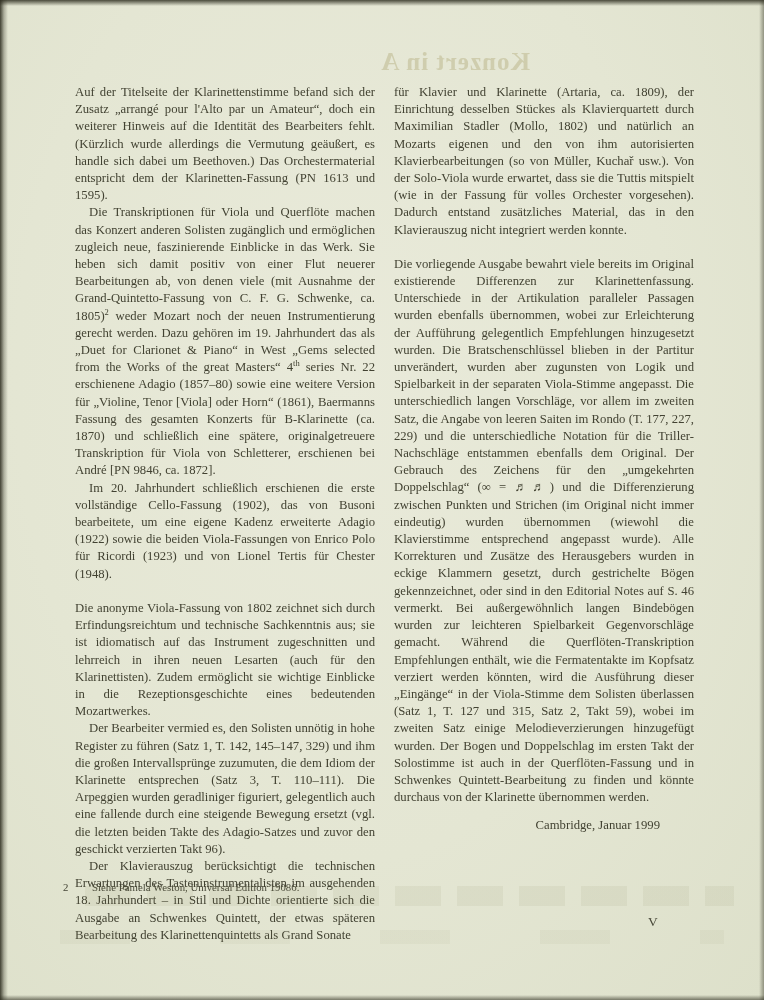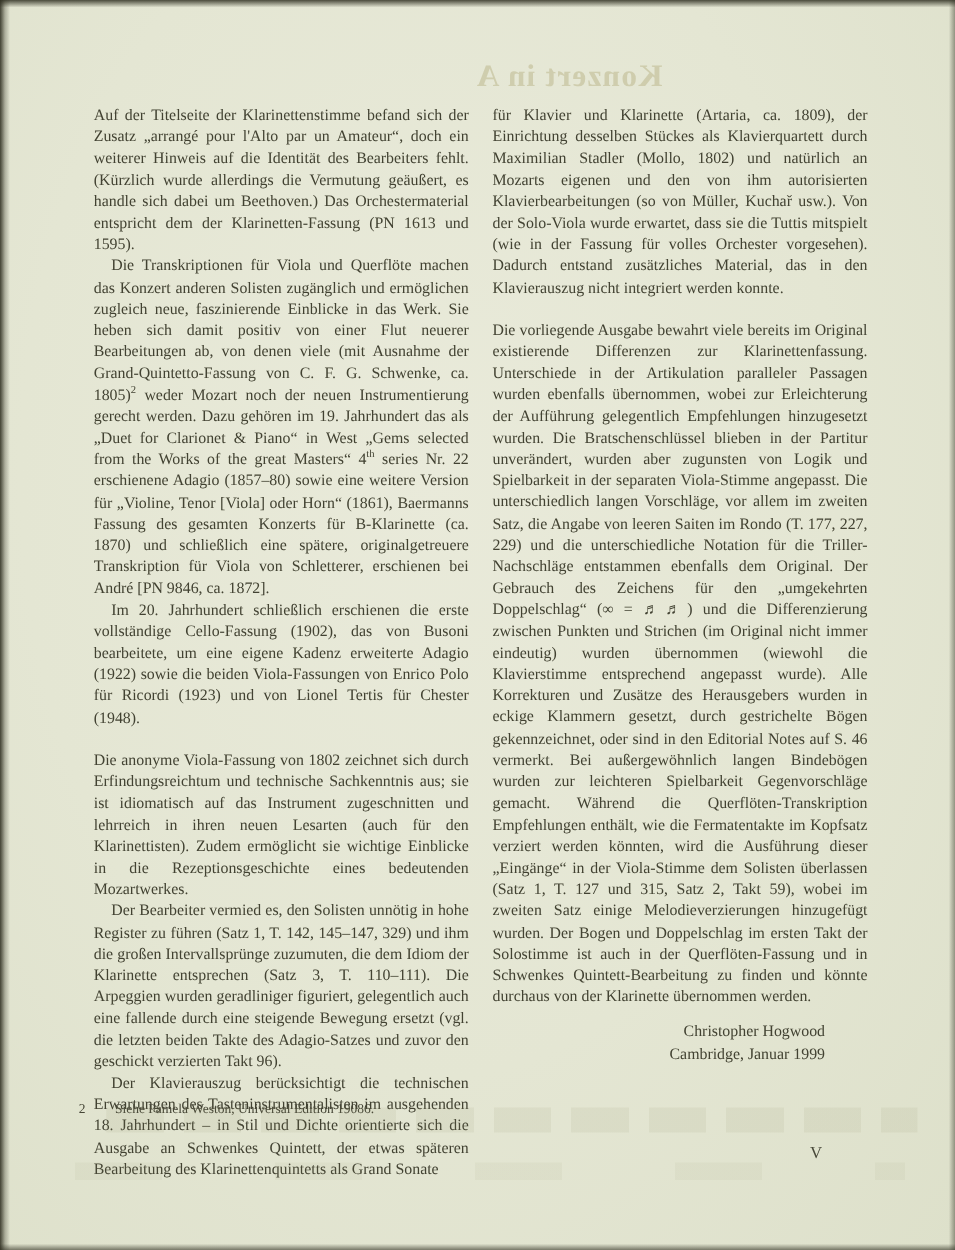--- a/index.html
+++ b/index.html
@@ -88,21 +88,20 @@
       <p class="para indent"><span>Der Bearbeiter vermied es, den Solisten unnötig in hohe Register zu führen (Satz 1, T. 142, 145–147, 329) und ihm die großen Intervallsprünge zuzumuten, die dem Idiom der Klarinette entsprechen (Satz 3, T. 110–111). Die Arpeggien wurden geradliniger figuriert, gelegentlich auch eine fallende durch eine steigende Bewegung ersetzt (vgl. die letzten beiden Takte des Adagio-Satzes und zuvor den geschickt verzierten Takt 96).</span></p>
       <p class="para indent"><span>Der Klavierauszug berücksichtigt die technischen Erwartungen des Tasteninstrumentalisten im ausgehenden 18. Jahrhundert – in Stil und Dichte orientierte sich die Ausgabe an Schwenkes Quintett, der etwas späteren Bearbeitung des Klarinettenquintetts als </span><span class="it">Grand Sonate</span></p>
     </div>
 
   <div class="col col-right">
     <div id="col-right-paras">
         <p class="para"><span>für Klavier und Klarinette (Artaria, ca. 1809), der Einrichtung desselben Stückes als Klavierquartett durch Maximilian Stadler (Mollo, 1802) und natürlich an Mozarts eigenen und den von ihm autorisierten Klavierbearbeitungen (so von Müller, Kuchař usw.). Von der Solo-Viola wurde erwartet, dass sie die Tuttis mitspielt (wie in der Fassung für volles Orchester vorgesehen). Dadurch entstand zusätzliches Material, das in den Klavierauszug nicht integriert werden konnte.</span></p>
         <p class="para gap"><span>Die vorliegende Ausgabe bewahrt viele bereits im Original existierende Differenzen zur Klarinettenfassung. Unterschiede in der Artikulation paralleler Passagen wurden ebenfalls übernommen, wobei zur Erleichterung der Aufführung gelegentlich Empfehlungen hinzugesetzt wurden. Die Bratschenschlüssel blieben in der Partitur unverändert, wurden aber zugunsten von Logik und Spielbarkeit in der separaten Viola-Stimme angepasst. Die unterschiedlich langen Vorschläge, vor allem im zweiten Satz, die Angabe von leeren Saiten im Rondo (T. 177, 227, 229) und die unterschiedliche Notation für die Triller-Nachschläge entstammen ebenfalls dem Original. Der Gebrauch des Zeichens für den „umgekehrten Doppelschlag“ (∞ = ♬♬) und die Differenzierung zwischen Punkten und Strichen (im Original nicht immer eindeutig) wurden übernommen (wiewohl die Klavierstimme entsprechend angepasst wurde). Alle Korrekturen und Zusätze des Herausgebers wurden in eckige Klammern gesetzt, durch gestrichelte Bögen gekennzeichnet, oder sind in den </span><span class="it">Editorial Notes</span><span> auf S. 46 vermerkt. Bei außergewöhnlich langen Bindebögen wurden zur leichteren Spielbarkeit Gegenvorschläge gemacht. Während die Querflöten-Transkription Empfehlungen enthält, wie die Fermatentakte im Kopfsatz verziert werden könnten, wird die Ausführung dieser „Eingänge“ in der Viola-Stimme dem Solisten überlassen (Satz 1, T. 127 und 315, Satz 2, Takt 59), wobei im zweiten Satz einige Melodieverzierungen hinzugefügt wurden. Der Bogen und Doppelschlag im ersten Takt der Solostimme ist auch in der Querflöten-Fassung und in Schwenkes Quintett-Bearbeitung zu finden und könnte durchaus von der Klarinette übernommen werden.</span></p>
       </div>
     <div class="signature">
-      <div>Christopher Hogwood</div>
       <div>Cambridge, Januar 1999</div>
     </div>
   </div>
 
   <div class="footnote">
     <span class="fn-marker">2</span><span>Siehe Pamela Weston, Universal Edition 19086.</span>
   </div>
 
   <div class="bleed-band band1"></div>
   <div class="bleed-band band2"></div>

